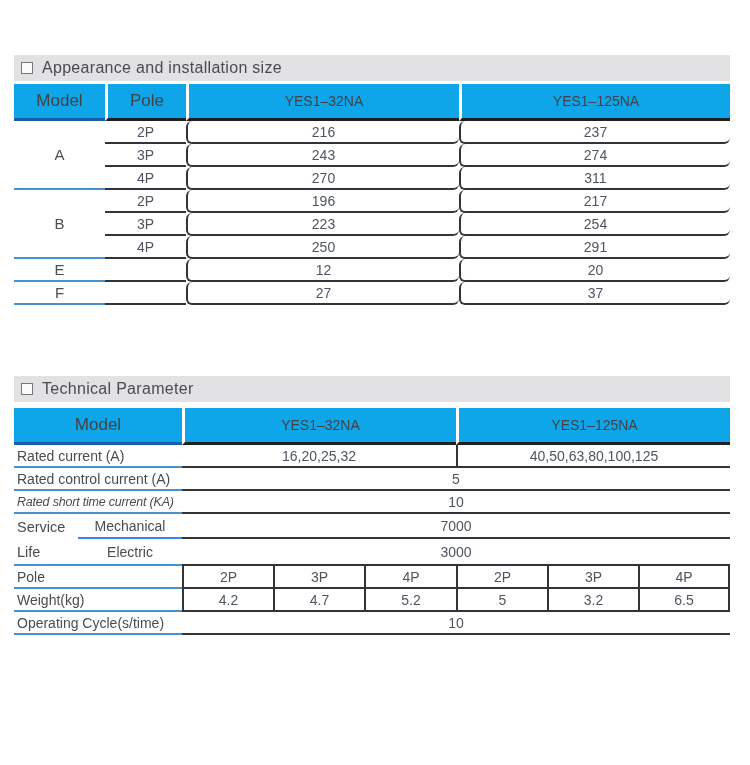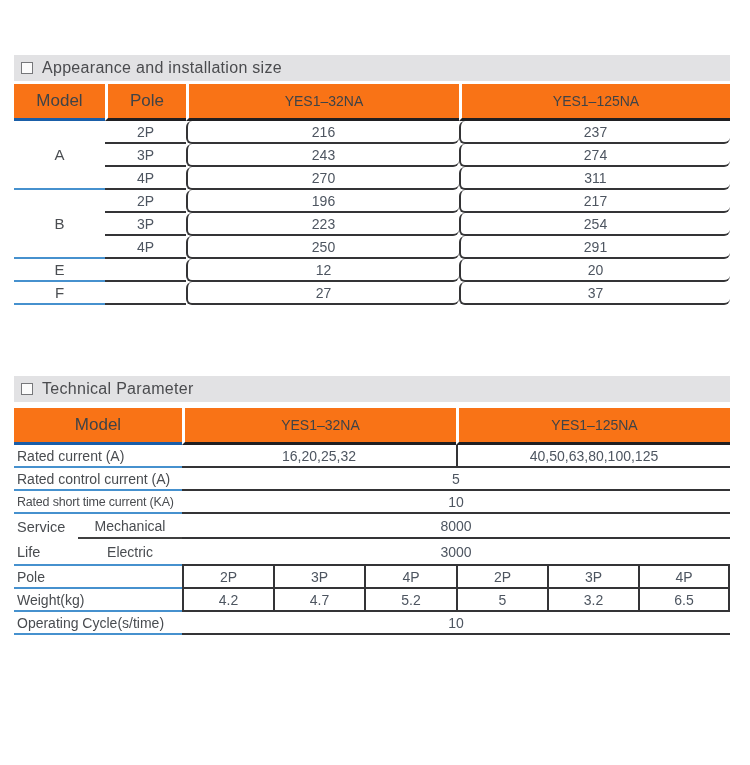--- a/index.html
+++ b/index.html
@@ -17,21 +17,21 @@
     width:716px; height:26px; background:#e2e2e4;
     display:flex; align-items:center; padding-left:7px;margin-top:27px;
   }
   .checkbox-square {
     width:12px; height:12px; background:#fbfbfb;
     border:1.5px solid #76777a; margin-right:9px; flex:none;
   }
   .section-title .t { font-size:16px; color:#4a4b4e; letter-spacing:.3px; }
 
   table { border-collapse:separate; border-spacing:0; table-layout:fixed; width:716px; }
-  th { background:#f97316; height:37px; font-weight:normal; color:#3f4347; padding:0; }
+  th { background:#0ea5e9; height:37px; font-weight:normal; color:#3f4347; padding:0; }
   td { height:23px; padding:0; text-align:center; font-size:14px; color:#4d5560; }
 
   .th-big { font-size:17px; }
   .th-small { font-size:14px; }
   .th-gap { border-left:3px solid #ffffff; }
   .th-blue-bottom { border-bottom:3px solid #1a5ea8; }
   .th-dark-bottom { border-bottom:3px solid #1f1f22; }
 
   
   .t1 { margin-top:3px; }
@@ -40,36 +40,36 @@
   .t1 .val-cell   { border-left:2px solid #343436; border-bottom:2px solid #343436;border-radius:6px; }
 
   .spacer { height:44px; }
 
   
   .t2 { margin-top:6px; }
   .t2 .label-cell {
     text-align:left; padding-left:3px; font-size:14px; color:#494c50;
     border-bottom:2px solid #4691ce;
   }
-  .t2 .label-cell.condensed { font-size:12.5px; letter-spacing:-.2px; }
+  .t2 .label-cell.condensed { font-size:12.5px; letter-spacing:-.2px;font-style:italic; }
   .t2 .data-cell { border-bottom:2px solid #343436; }
   .t2 .vline-left { border-left:2px solid #343436; }
   .t2 .vline-right { border-right:2px solid #343436; }
   .t2 .service-cell { padding:0; border-bottom:0; }
   .t2 .service-cell.elec { border-bottom:2px solid #4691ce; }
   .t2 .svc-flex { display:flex; height:25px; }
   .t2 .svc-word {
     width:64px; display:flex; align-items:center; padding-left:3px;
     font-size:14.5px; color:#494c50;
   }
   .t2 .svc-sub {
     flex:1; display:flex; align-items:center; justify-content:center;
     font-size:14px; color:#494c50;
   }
-  .t2 .svc-sub.underlined { border-bottom:2px solid #404040; }
+  .t2 .svc-sub.underlined { border-bottom:2px solid #3b82f6; }
 </style>
 </head>
 <body>
 
 <div class="sheet">
 
   <div class="section-title">
     <span class="checkbox-square"></span>
     <span class="t">Appearance and installation size</span>
   </div>
@@ -171,21 +171,21 @@
       <td class="label-cell condensed">Rated short time current (KA)</td>
       <td class="data-cell" colspan="6">10</td>
     </tr>
     <tr style="height:25px">
       <td class="service-cell">
         <div class="svc-flex">
           <span class="svc-word">Service</span>
           <span class="svc-sub underlined">Mechanical</span>
         </div>
       </td>
-      <td class="data-cell" colspan="6">8000</td>
+      <td class="data-cell" colspan="6">7000</td>
     </tr>
     <tr style="height:25px">
       <td class="service-cell elec">
         <div class="svc-flex">
           <span class="svc-word">Life</span>
           <span class="svc-sub">Electric</span>
         </div>
       </td>
       <td class="data-cell" colspan="6">3000</td>
     </tr>

